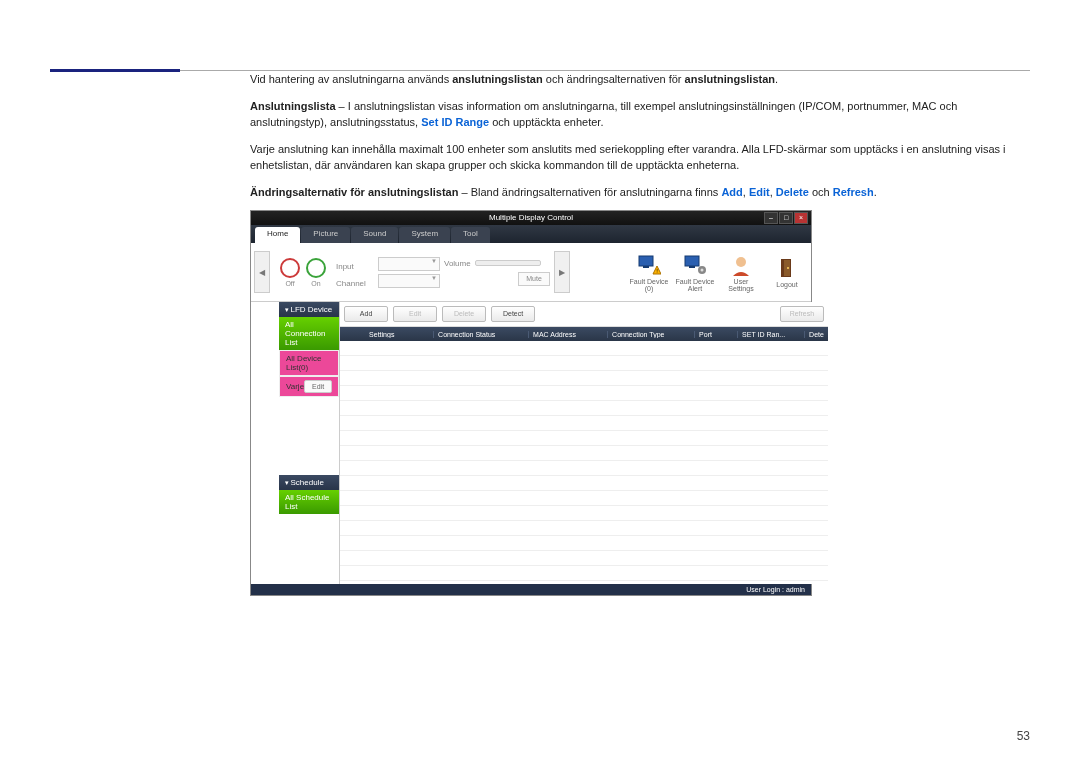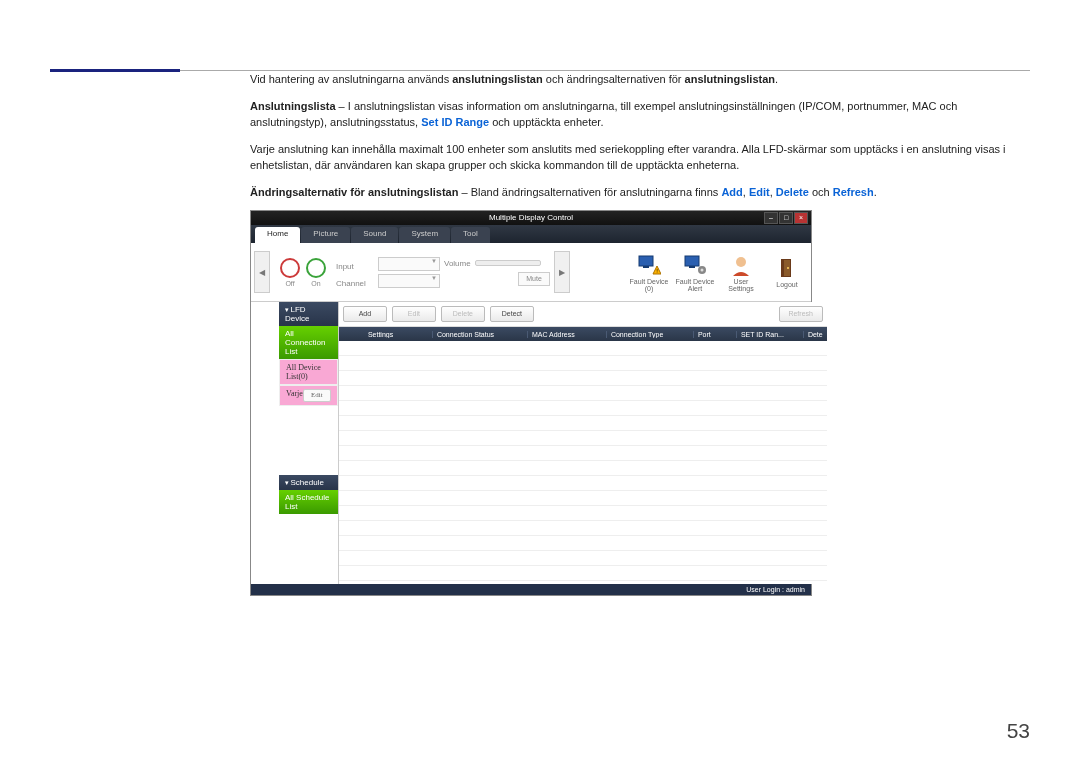--- a/index.html
+++ b/index.html
@@ -218,29 +218,28 @@
   }
   .sb-head::before { content: '▾ '; font-size: 7px; }
   .sb-green {
     background: linear-gradient(#66d000, #3a9a00);
     color: #fff;
     padding: 3px 6px;
     font-size: 8px;
     cursor: pointer;
   }
   .sb-item {
-    background: #f9a8d4;
+    background: #ec4899;
     padding: 3px 6px;
     border: 1px solid #eee;
     color: #333;
     display: flex;
     justify-content: space-between;
-    align-items: flex-start;
-    cursor: pointer;
-    font-family: Liberation Serif, serif;
+    align-items: center;
+    cursor: pointer;
   }
   .sb-edit {
     width: 26px; height: 11px;
     border: 1px solid #ccc;
     background: #fafafa;
     font-size: 7px;
     text-align: center;
     line-height: 11px;
     color: #666;
     border-radius: 2px;
@@ -301,21 +300,21 @@
     background: #233049;
     color: #fff;
     font-size: 7px;
     text-align: right;
     padding: 2px 6px;
   }
   .pagenum {
     position: absolute;
     bottom: 20px;
     right: 50px;
-    font-size: 21px;
+    font-size: 12px;
     color: #444;
   }
 </style>
 </head>
 <body>
 
 <div class="page">
   <div class="top-bar">
       <div class="top-bar-mark"></div>
     </div>

